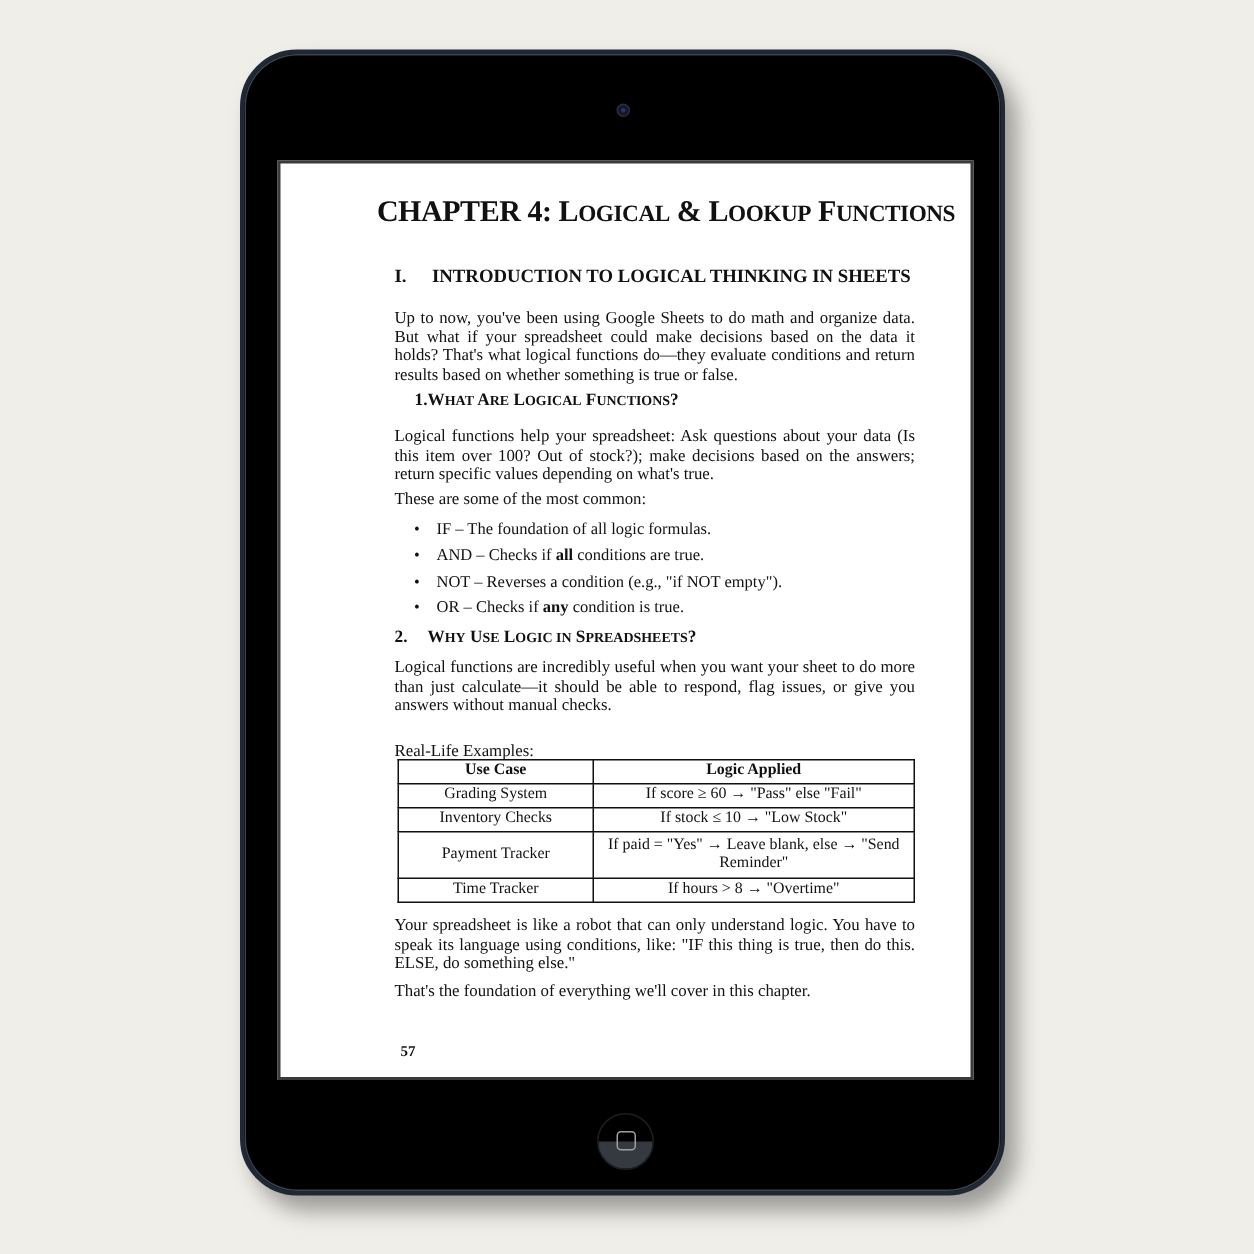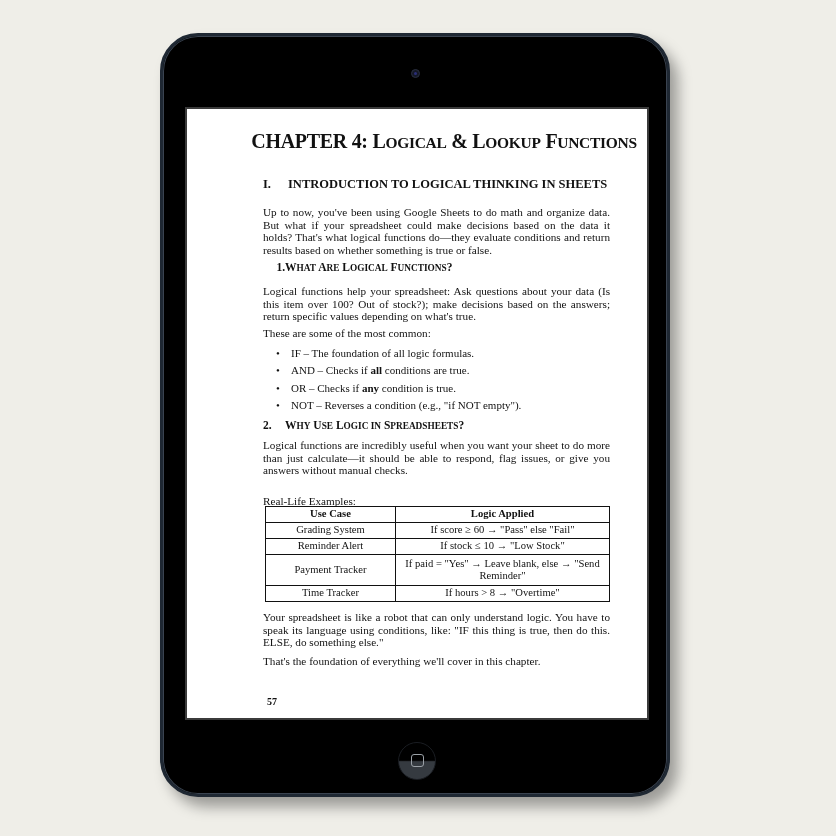--- a/index.html
+++ b/index.html
@@ -115,22 +115,22 @@
         <span class="num">1.</span><span>W</span><span class="sc">HAT</span><span> A</span><span class="sc">RE</span><span> L</span><span class="sc">OGICAL</span><span> F</span><span class="sc">UNCTIONS</span><span>?</span>
       </div>
 
       <div class="para" style="top:176px;">Logical functions help your spreadsheet: Ask questions about your data (Is this item over 100? Out of stock?); make decisions based on the answers; return specific values depending on what's true.</div>
 
       <div class="para" style="top:218px;">These are some of the most common:</div>
 
       <ul class="bullets">
         <li><span>IF – The foundation of all logic formulas.</span><b></b><span></span></li>
         <li><span>AND – Checks if </span><b>all</b><span> conditions are true.</span></li>
+        <li><span>NOT – Reverses a condition (e.g., "if NOT empty").</span><b></b><span></span></li>
         <li><span>OR – Checks if </span><b>any</b><span> condition is true.</span></li>
-        <li><span>NOT – Reverses a condition (e.g., "if NOT empty").</span><b></b><span></span></li>
       </ul>
 
       <div class="sub" style="top:310px;">
         <span class="num">2.</span><span>W</span><span class="sc">HY</span><span> U</span><span class="sc">SE</span><span> L</span><span class="sc">OGIC IN</span><span> S</span><span class="sc">PREADSHEETS</span><span>?</span>
       </div>
 
       <div class="para" style="top:330px;">Logical functions are incredibly useful when you want your sheet to do more than just calculate—it should be able to respond, flag issues, or give you answers without manual checks.</div>
 
       <div class="examples-label">Real-Life Examples:</div>
 
@@ -144,21 +144,21 @@
             <th>Use Case</th>
             <th>Logic Applied</th>
           </tr>
         </thead>
         <tbody>
           <tr>
             <td>Grading System</td>
             <td>If score ≥ 60 → "Pass" else "Fail"</td>
           </tr>
           <tr>
-            <td>Reminder Alert</td>
+            <td>Inventory Checks</td>
             <td>If stock ≤ 10 → "Low Stock"</td>
           </tr>
           <tr>
             <td class="tall">Payment Tracker</td>
             <td class="tall">If paid = "Yes" → Leave blank, else → "Send Reminder"</td>
           </tr>
           <tr>
             <td>Time Tracker</td>
             <td>If hours &gt; 8 → "Overtime"</td>
           </tr>

